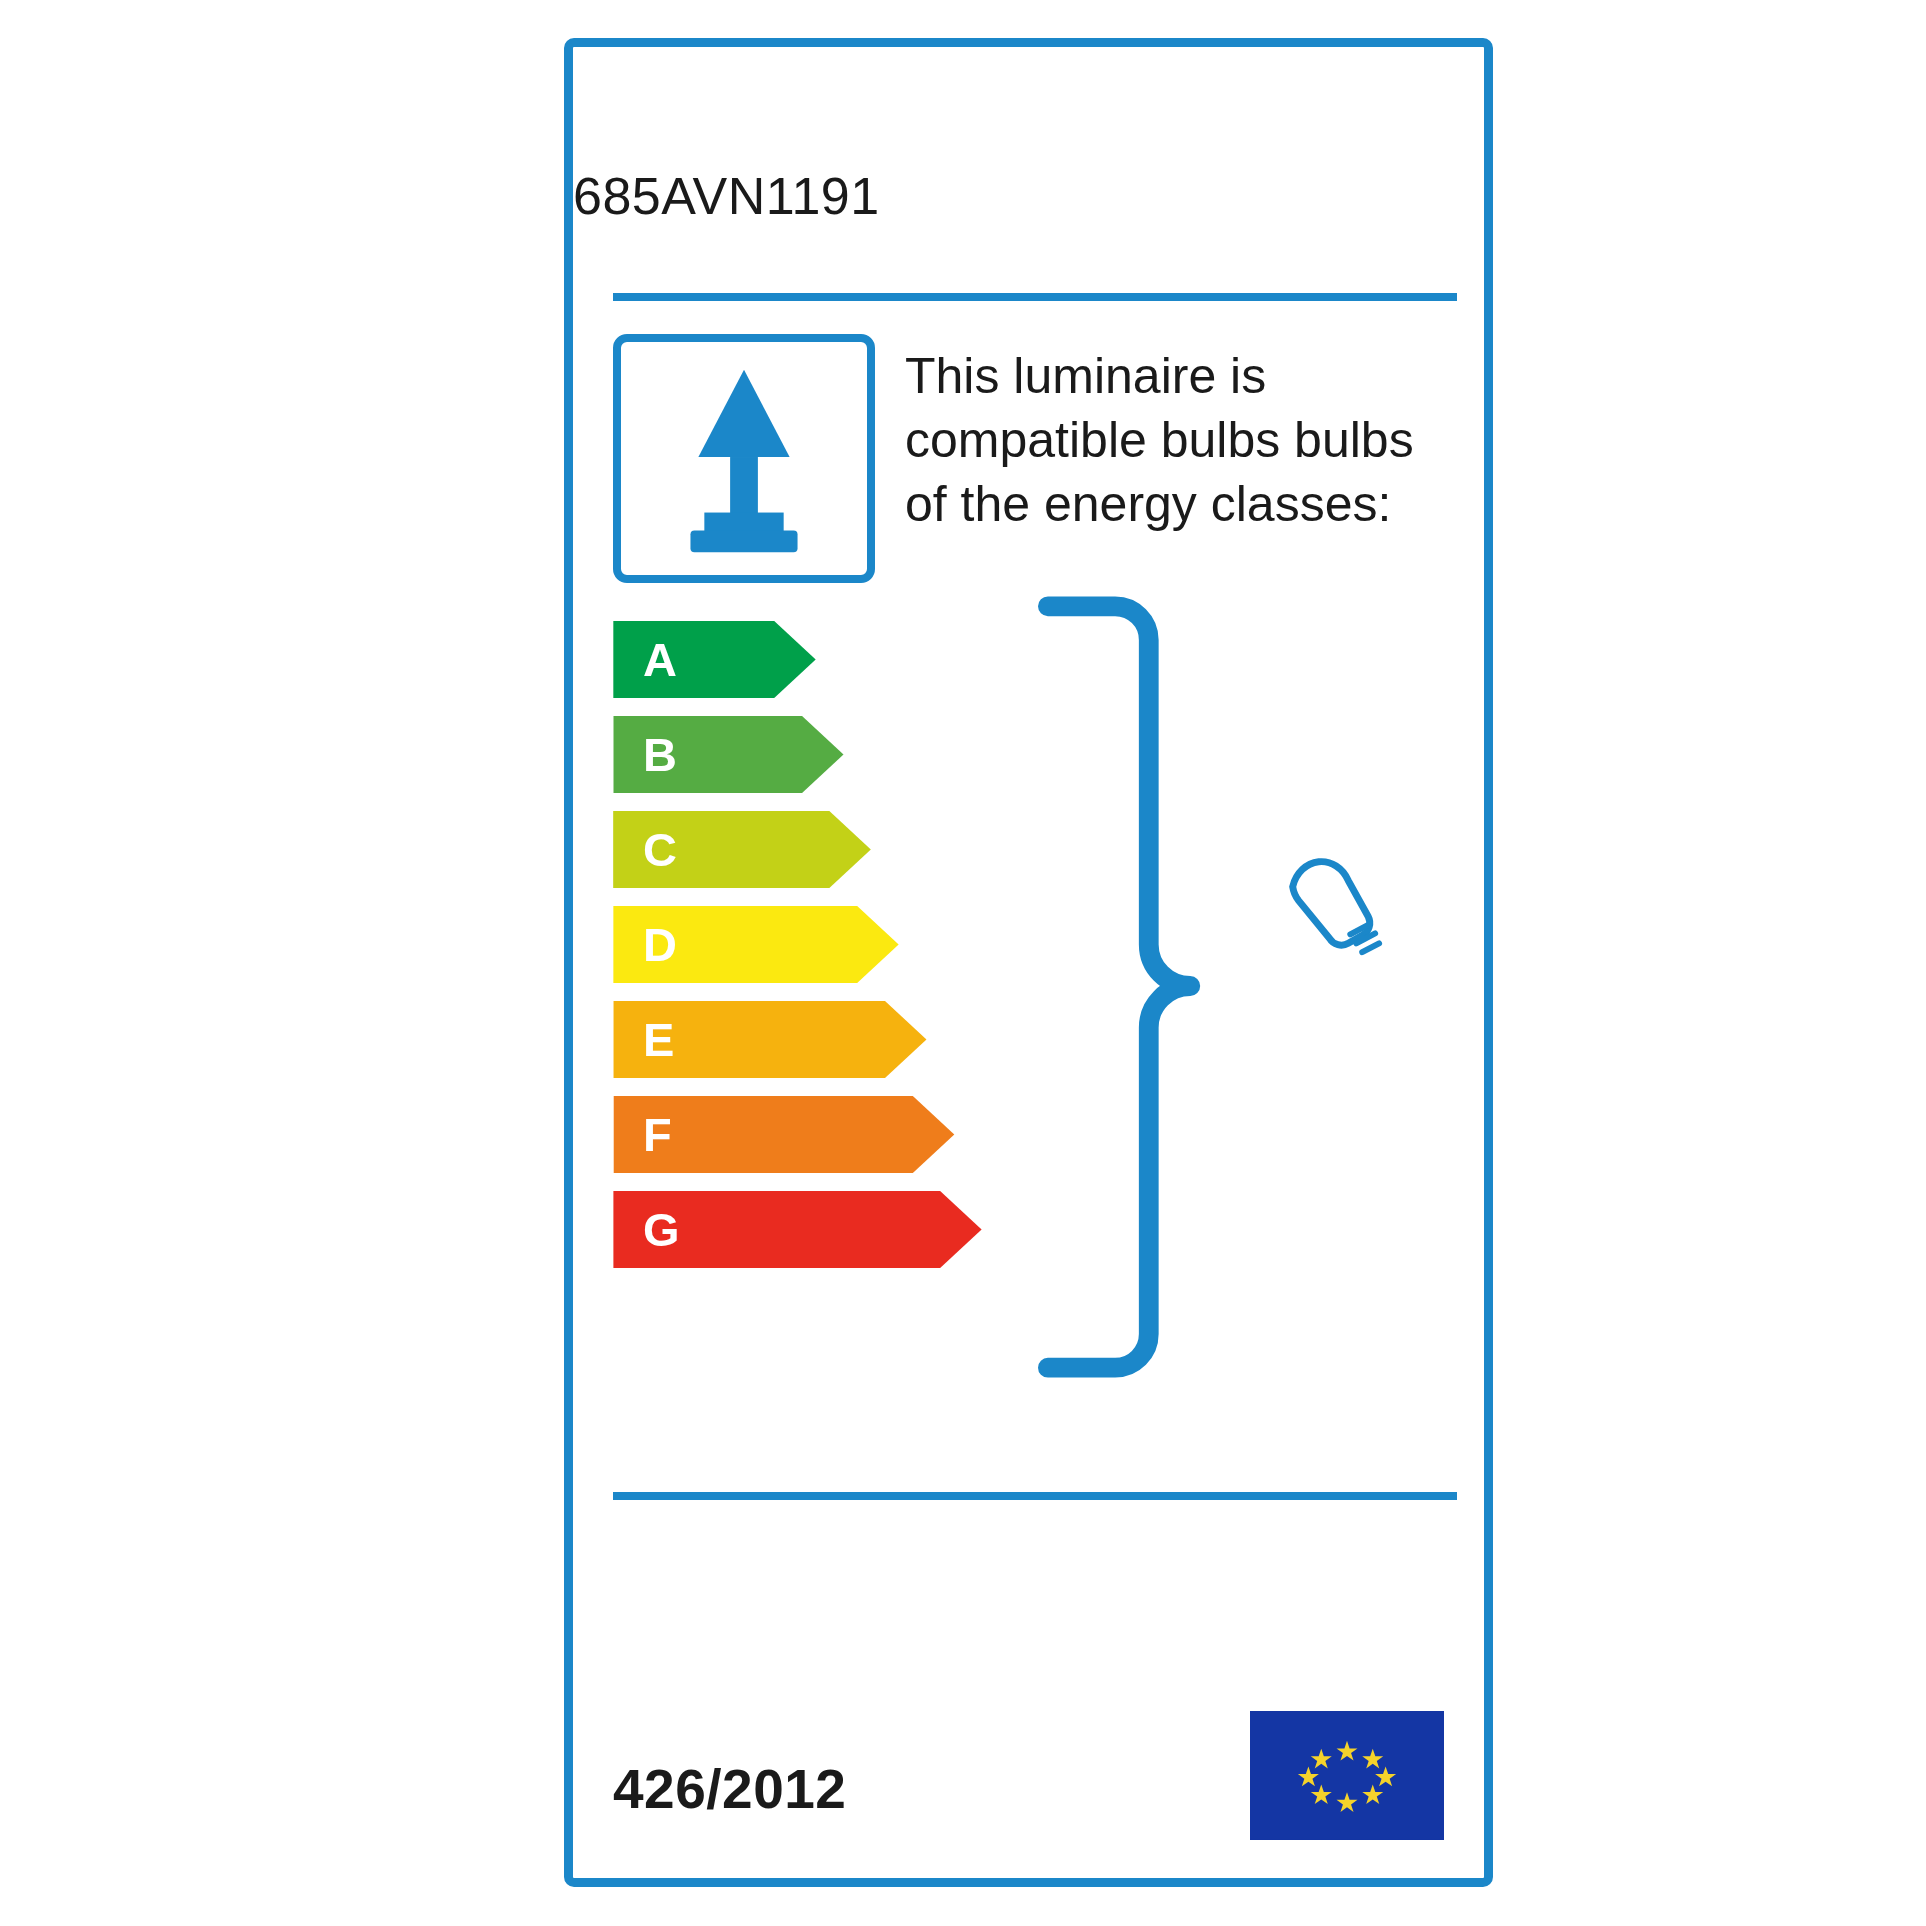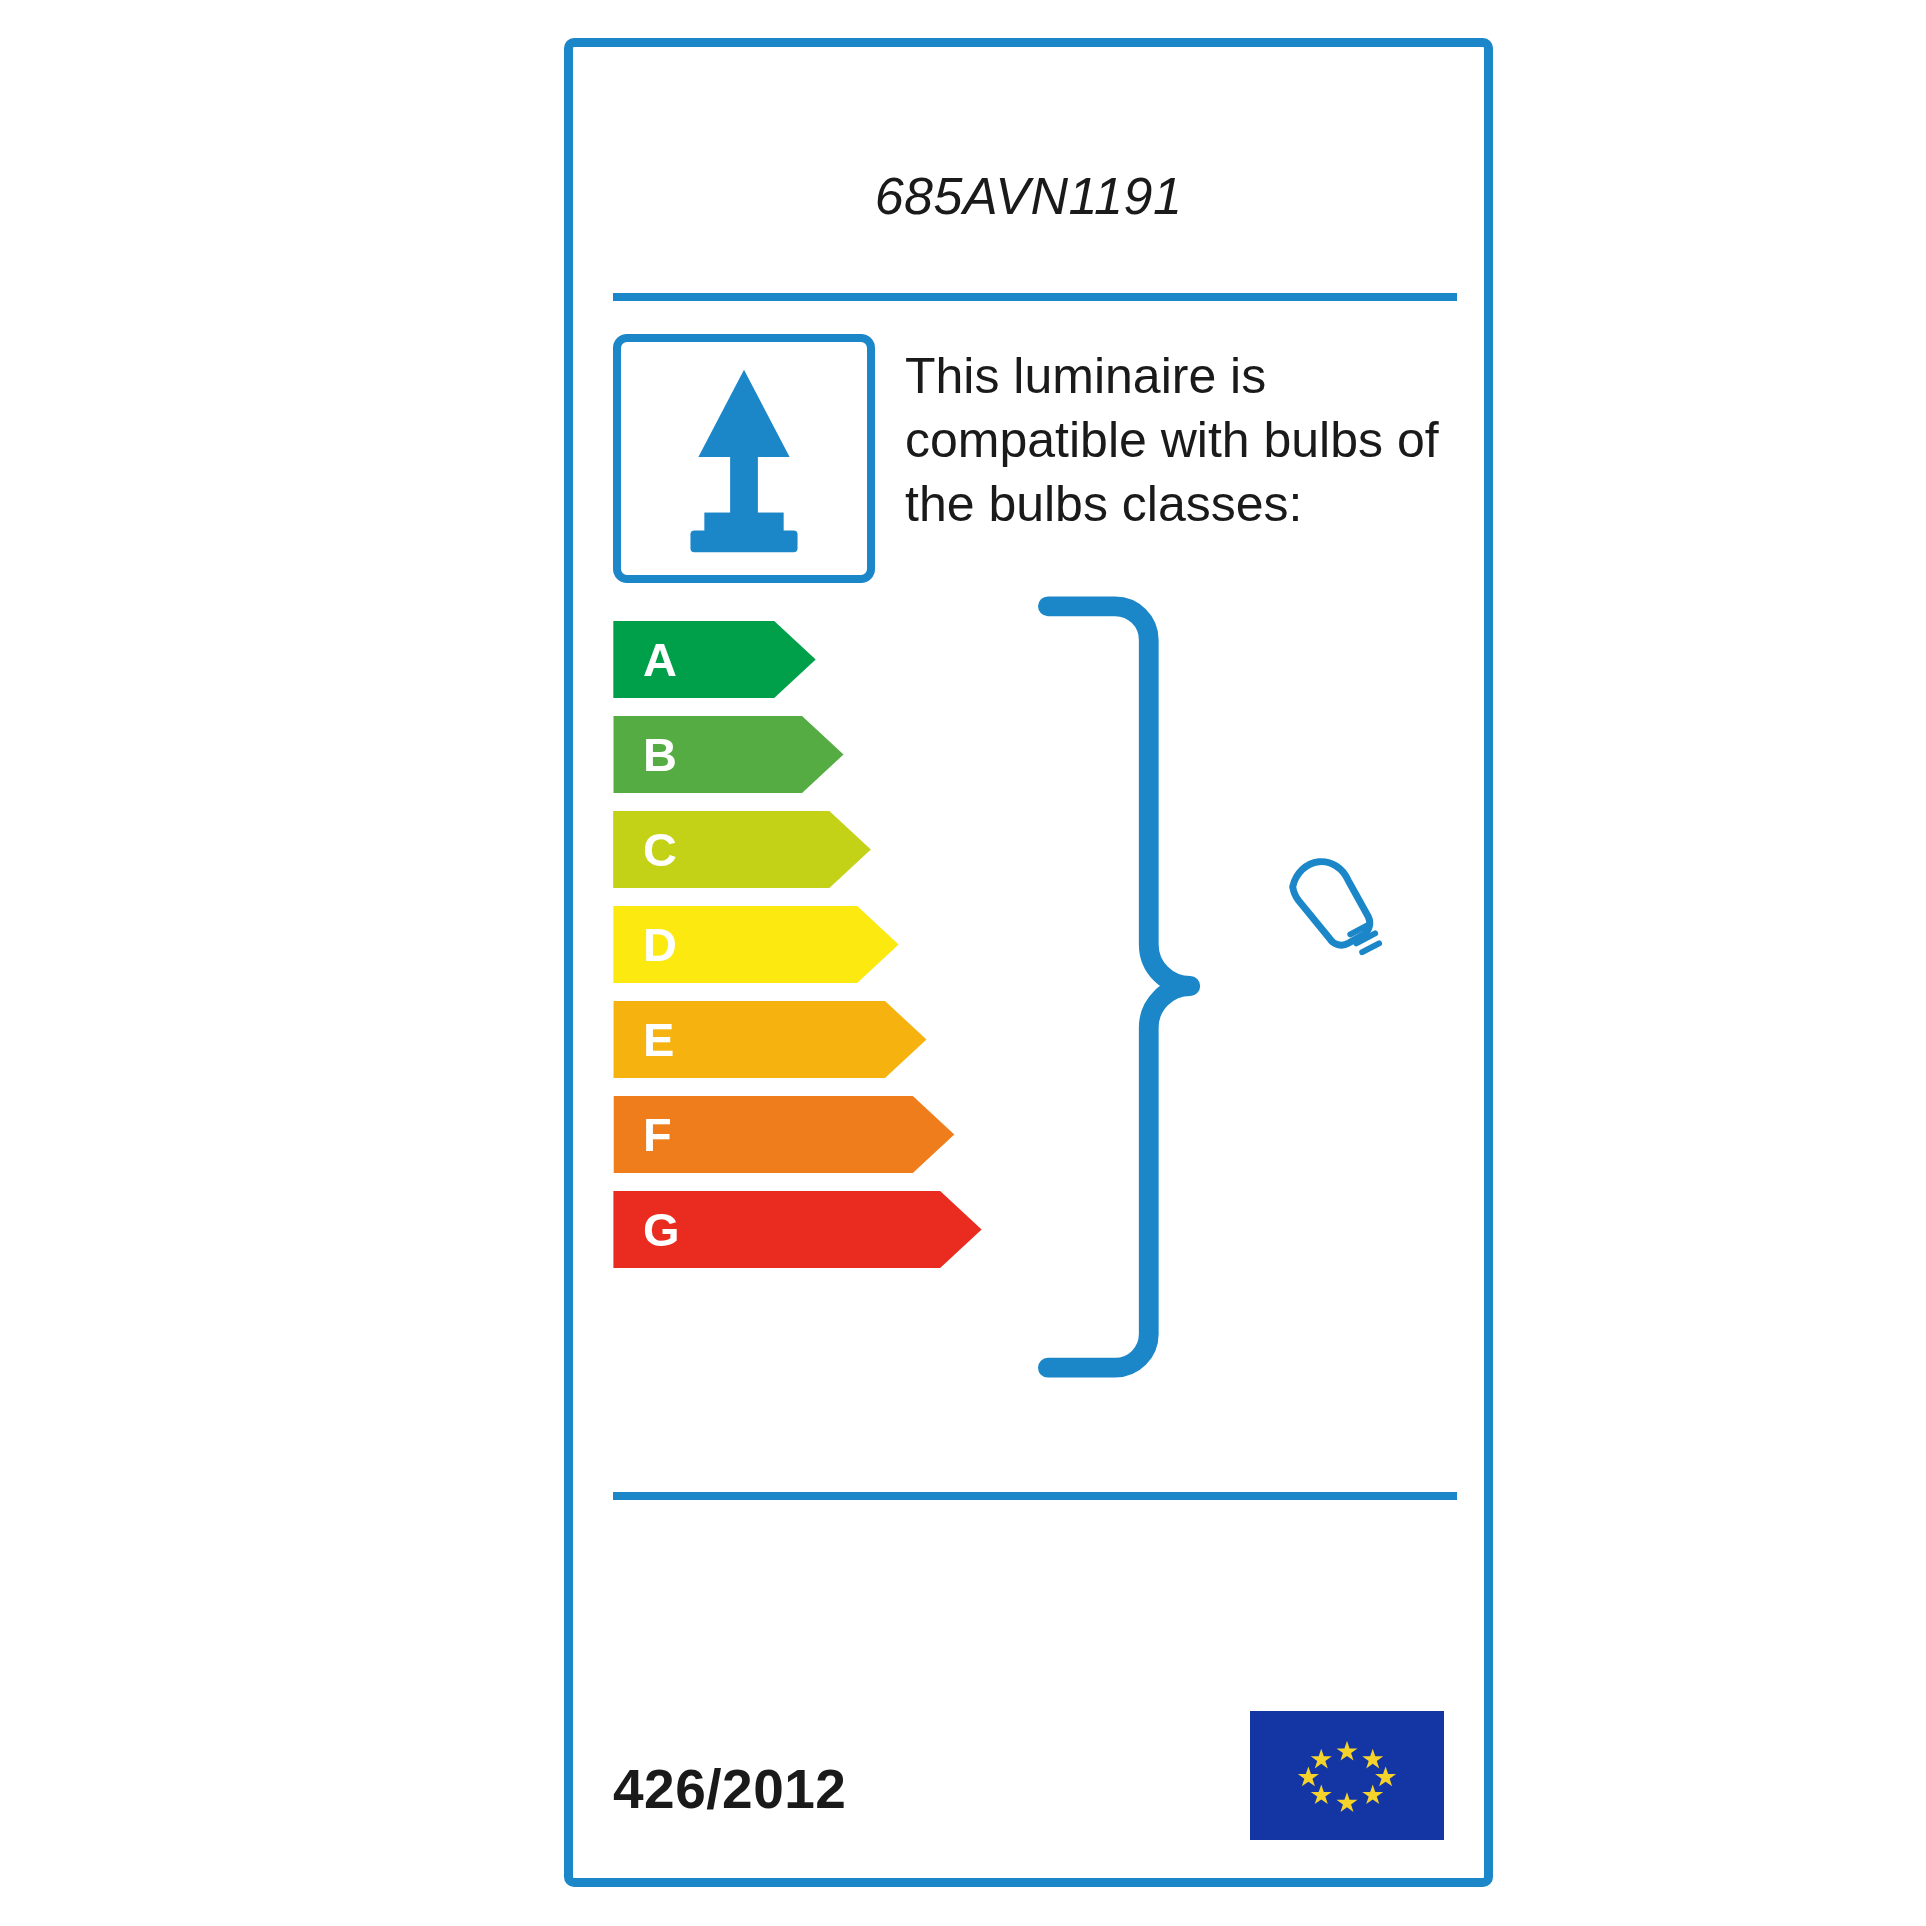--- a/index.html
+++ b/index.html
@@ -25,25 +25,23 @@
     border-radius: 10px;
     background: #ffffff;
     box-sizing: border-box;
   }
 
   #model-code {
     position: absolute;
     left: 0;
     top: 119px;
     width: 100%;
-    text-align: center;
     font-size: 52px;
     color: #1a1a1a;
     letter-spacing: 0.5px;
-    font-style: italic;
   }
 
   .rule {
     position: absolute;
     left: 40px;
     width: 844px;
     height: 8px;
     background: #1b87c9;
   }
   #rule-top { top: 246px; }
@@ -154,21 +152,21 @@
     <span>
       <svg width="247" height="234" viewBox="0 0 249 236">
         <path d="M124 28 L78 116 L170 116 Z" fill="#1b87c9"></path>
         <rect x="110" y="116" width="28" height="74" fill="#1b87c9"></rect>
         <rect x="84" y="172" width="80" height="22" fill="#1b87c9"></rect>
         <rect x="70" y="190" width="108" height="22" rx="4" fill="#1b87c9"></rect>
       </svg>
     </span>
   </div>
 
-  <div id="compat-text">This luminaire is compatible with bulbs of the bulbs classes:</div>
+  <div id="compat-text">This luminaire is compatible bulbs bulbs of the energy classes:</div>
 
   <div id="classes">
 
     <div class="class-row">
       <div class="arrow">
         <div class="body">
           <svg width="203" height="77" viewBox="0 0 205 78">
               <path d="M0 0 H163 L205 39 L163 78 H0 Z" fill="#00a04a"></path>
             </svg>
         </div>

